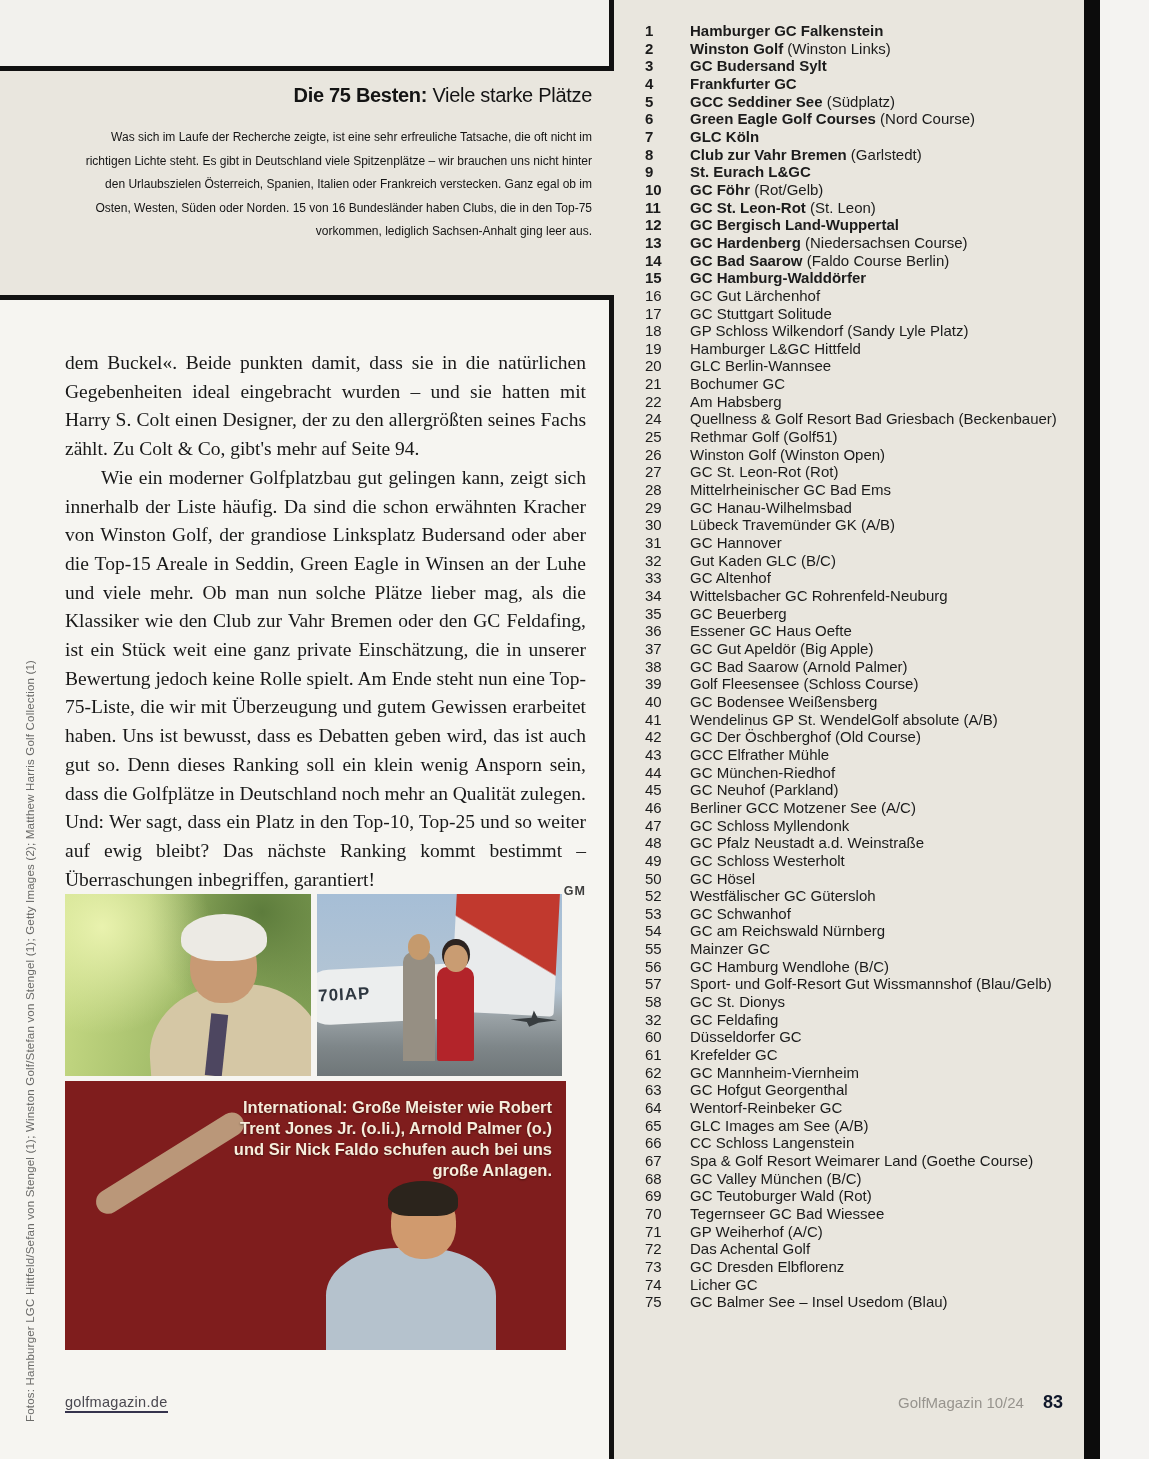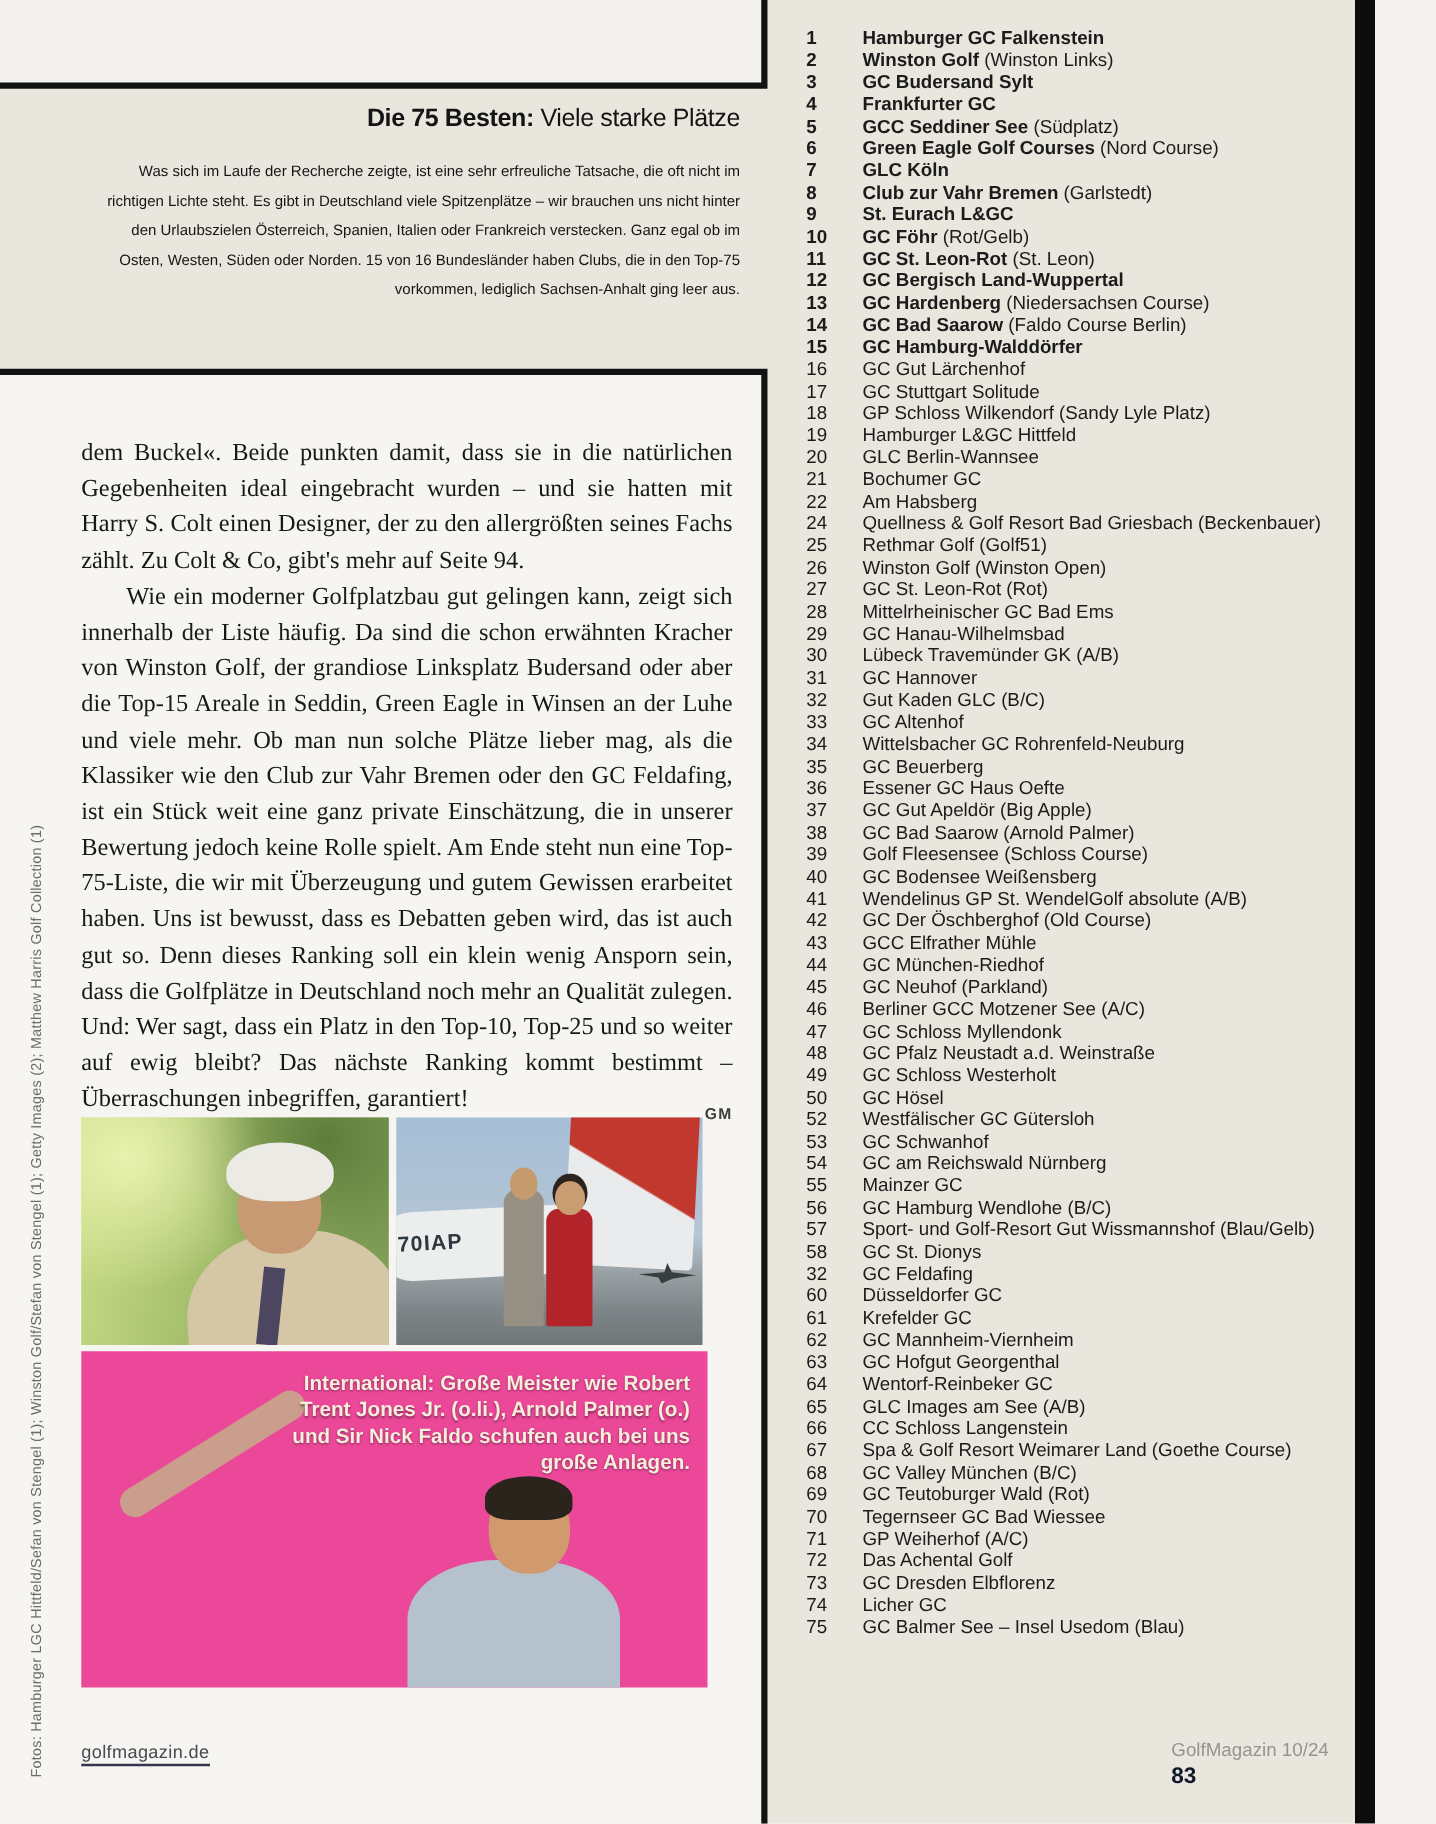--- a/index.html
+++ b/index.html
@@ -78,21 +78,21 @@
     background:#383d40; clip-path:polygon(0 55%, 45% 45%, 50% 0, 58% 45%, 100% 60%, 60% 75%, 40% 100%, 35% 70%); }
   .ph-faldo { left:65px; top:1081px; width:501px; height:269px;
     background:
       radial-gradient(ellipse 130px 55px at 18% 12%, #7d5f3e, rgba(125,95,62,0) 70%),
       radial-gradient(ellipse 150px 65px at 55% 7%, #8a6a45, rgba(138,106,69,0) 70%),
       radial-gradient(ellipse 120px 55px at 88% 18%, #6e5236, rgba(110,82,54,0) 70%),
       radial-gradient(ellipse 160px 70px at 30% 42%, #5d452c, rgba(93,69,44,0) 70%),
       radial-gradient(ellipse 150px 65px at 72% 52%, #4c3722, rgba(76,55,34,0) 70%),
       radial-gradient(ellipse 240px 120px at 85% 95%, #8796a3, rgba(135,150,163,0) 60%),
       linear-gradient(180deg, #1c120a 0%, #2b1c10 45%, #3a2817 75%, #473categories320 100%);
-    background-color:#ec4899;
+    background-color:#7f1d1d;
   }
   .fal-arm { position:absolute; left:4%; top:26%; width:34%; height:9%;
     background:#c4ad89; border-radius:18px; transform:rotate(-32deg); opacity:.85; }
   .fal-shirt { position:absolute; right:14%; bottom:-4%; width:34%; height:42%;
     background:#b5c2cd; border-radius:42% 42% 0 0; }
   .fal-head { position:absolute; right:22%; bottom:34%; width:13%; height:26%;
     background:#d09a6e; border-radius:46%; }
   .fal-hair { position:absolute; right:21.5%; bottom:50%; width:14%; height:13%;
     background:#2b241c; border-radius:50% 50% 30% 30%; }
   .photo-caption {
@@ -115,21 +115,21 @@
   .rank-row .nt { font-weight:400; }
   
   .edge-bar { position:absolute; left:1084px; top:0; width:16px; height:1459px; background:#0c0c0c; }
   .edge-margin { position:absolute; left:1100px; top:0; width:49px; height:1459px; background:#f4f3f1; }
   
   .footer-left {
     position:absolute; left:65px; top:1394px; font-size:14.5px; letter-spacing:.3px;
     color:#4a4850; text-decoration:none; border-bottom:2px solid #35334d; padding-bottom:1px;
   }
   .footer-right {
-    position:absolute; right:86px; top:1392px; display:flex; align-items:baseline; gap:1px;flex-direction:column;
+    position:absolute; right:86px; top:1392px; display:flex; align-items:baseline; gap:19px;
   }
   .footer-right .mag { color:#97948e; font-size:15px; }
   .footer-right .pno { color:#0f172a; font-weight:700; font-size:18px; }
 </style>
 </head>
 <body>
 
 <div class="page">
 
   <div class="topbox"></div>

